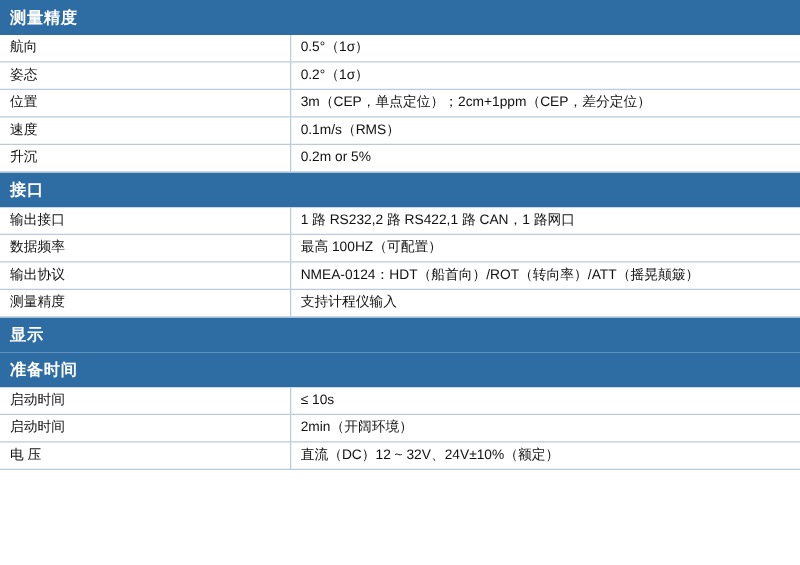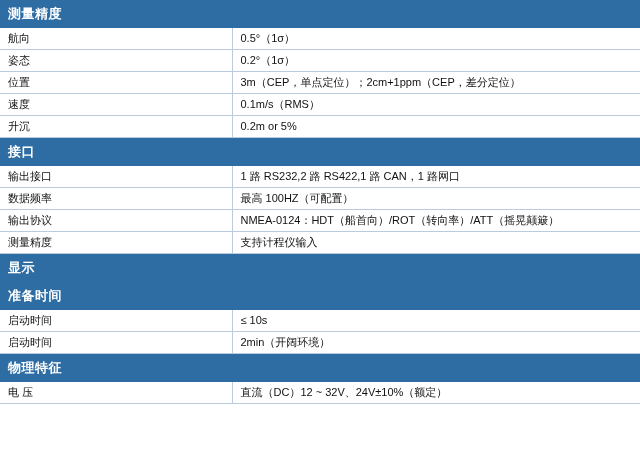--- a/index.html
+++ b/index.html
@@ -113,22 +113,19 @@
           <td colspan="2">准备时间</td>
         </tr>
         <tr class="spec-row">
           <td class="label-cell">启动时间</td>
           <td class="value-cell">≤ 10s</td>
         </tr>
         <tr class="spec-row">
           <td class="label-cell">启动时间</td>
           <td class="value-cell">2min（开阔环境）</td>
         </tr>
-        <tr class="section-row">
-          <td colspan="2">物理特征</td>
-        </tr>
         <tr class="spec-row">
           <td class="label-cell">电  压</td>
           <td class="value-cell">直流（DC）12 ~ 32V、24V±10%（额定）</td>
         </tr>
       </tbody>
   </table>
 </div>
 
 </body></html>

